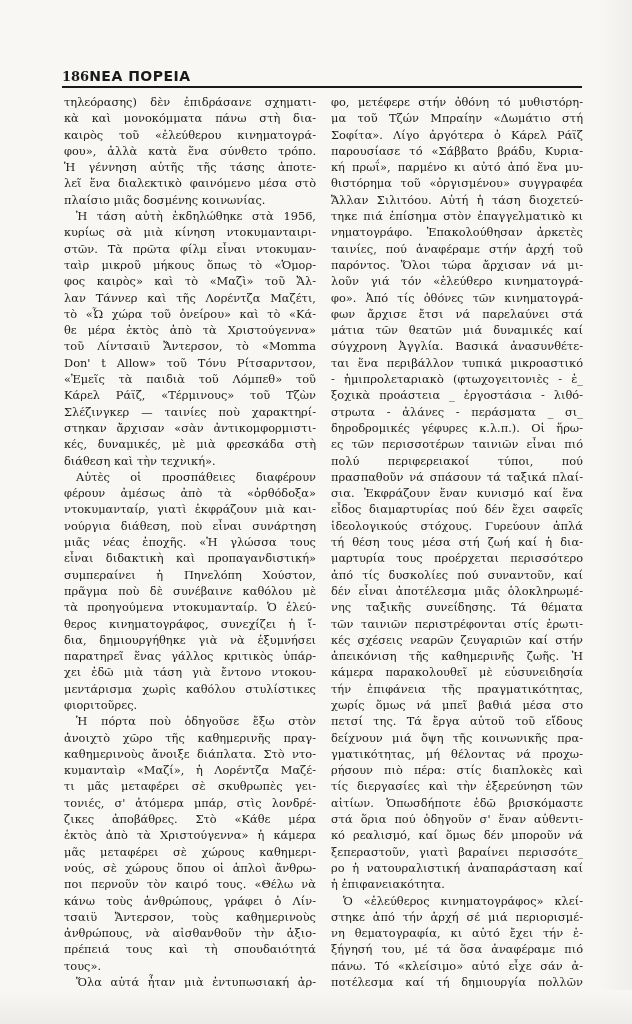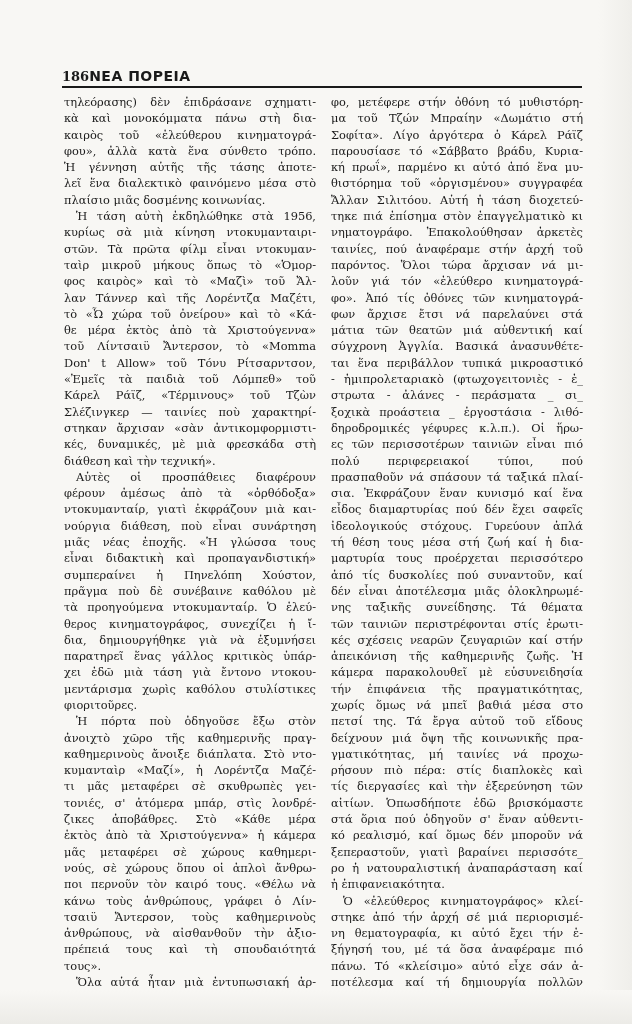--- a/index.html
+++ b/index.html
@@ -107,47 +107,47 @@
       <span class="ln">κή πρωΐ», παρμένο κι αὐτό ἀπό ἕνα μυ-</span>
       <span class="ln">θιστόρημα τοῦ «ὀργισμένου» συγγραφέα</span>
       <span class="ln">Ἄλλαν Σιλιτόου. Αὐτή ἡ τάση διοχετεύ-</span>
       <span class="ln">τηκε πιά ἐπίσημα στὸν ἐπαγγελματικὸ κι</span>
       <span class="ln">νηματογράφο. Ἐπακολούθησαν ἀρκετὲς</span>
       <span class="ln">ταινίες, πού ἀναφέραμε στήν ἀρχή τοῦ</span>
       <span class="ln">παρόντος. Ὅλοι τώρα ἄρχισαν νά μι-</span>
       <span class="ln">λοῦν γιά τόν  «ἐλεύθερο κινηματογρά-</span>
       <span class="ln">φο». Ἀπό τίς ὀθόνες τῶν κινηματογρά-</span>
       <span class="ln">φων ἄρχισε ἔτσι νά παρελαύνει  στά</span>
-      <span class="ln">μάτια τῶν θεατῶν μιά αὐθεντική  καί</span>
+      <span class="ln">μάτια τῶν θεατῶν μιά δυναμικές  καί</span>
       <span class="ln">σύγχρονη Ἀγγλία. Βασικά ἀνασυνθέτε-</span>
       <span class="ln">ται ἕνα περιβάλλον τυπικά μικροαστικό</span>
       <span class="ln">- ἡμιπρολεταριακὸ (φτωχογειτονιὲς - ἐ_</span>
+      <span class="ln">ξοχικὰ προάστεια _ ἐργοστάσια - λιθό-</span>
       <span class="ln">στρωτα - ἀλάνες - περάσματα _ σι_</span>
-      <span class="ln">ξοχικὰ προάστεια _ ἐργοστάσια - λιθό-</span>
       <span class="ln">δηροδρομικές γέφυρες κ.λ.π.). Οἱ ἥρω-</span>
       <span class="ln">ες τῶν περισσοτέρων ταινιῶν εἶναι πιό</span>
       <span class="ln">πολύ  περιφερειακοί  τύποι,  πού</span>
       <span class="ln">πρασπαθοῦν νά σπάσουν τά ταξικά πλαί-</span>
       <span class="ln">σια. Ἐκφράζουν ἕναν κυνισμό καί ἕνα</span>
       <span class="ln">εἶδος διαμαρτυρίας πού δέν ἔχει σαφεῖς</span>
       <span class="ln">ἰδεολογικούς στόχους. Γυρεύουν  ἁπλά</span>
       <span class="ln">τή θέση τους μέσα στή ζωή καί ἡ δια-</span>
       <span class="ln">μαρτυρία τους προέρχεται περισσότερο</span>
       <span class="ln">ἀπό τίς δυσκολίες πού συναντοῦν, καί</span>
       <span class="ln">δέν εἶναι ἀποτέλεσμα μιᾶς ὁλοκληρωμέ-</span>
       <span class="ln">νης ταξικῆς συνείδησης. Τά  θέματα</span>
       <span class="ln">τῶν ταινιῶν περιστρέφονται στίς ἐρωτι-</span>
       <span class="ln">κές σχέσεις νεαρῶν ζευγαριῶν καί στήν</span>
       <span class="ln">ἀπεικόνιση τῆς καθημερινῆς ζωῆς.  Ἡ</span>
       <span class="ln">κάμερα παρακολουθεῖ μὲ εὐσυνειδησία</span>
       <span class="ln">τήν ἐπιφάνεια τῆς  πραγματικότητας,</span>
       <span class="ln">χωρίς ὅμως νά μπεῖ βαθιά μέσα  στο</span>
       <span class="ln">πετσί της. Τά ἔργα αὐτοῦ τοῦ εἴδους</span>
       <span class="ln">δείχνουν μιά ὄψη τῆς κοινωνικῆς πρα-</span>
-      <span class="ln">γματικότητας, μή ταινίες νά προχω-</span>
+      <span class="ln">γματικότητας, μή θέλοντας νά προχω-</span>
       <span class="ln">ρήσουν πιὸ πέρα: στίς διαπλοκὲς καὶ</span>
       <span class="ln">τίς διεργασίες καὶ τὴν ἐξερεύνηση τῶν</span>
       <span class="ln">αἰτίων. Ὁπωσδήποτε ἐδῶ βρισκόμαστε</span>
       <span class="ln">στά ὅρια πού ὁδηγοῦν σ' ἕναν αὐθεντι-</span>
       <span class="ln">κό ρεαλισμό, καί ὅμως δέν μποροῦν νά</span>
       <span class="ln">ξεπεραστοῦν, γιατὶ βαραίνει περισσότε_</span>
       <span class="ln">ρο ἡ νατουραλιστική ἀναπαράσταση καί</span>
       <span class="ln last">ἡ ἐπιφανειακότητα.</span>
       <span class="ln indent">Ὁ «ἐλεύθερος κινηματογράφος» κλεί-</span>
       <span class="ln">στηκε ἀπό τήν ἀρχή σέ μιά περιορισμέ-</span>

